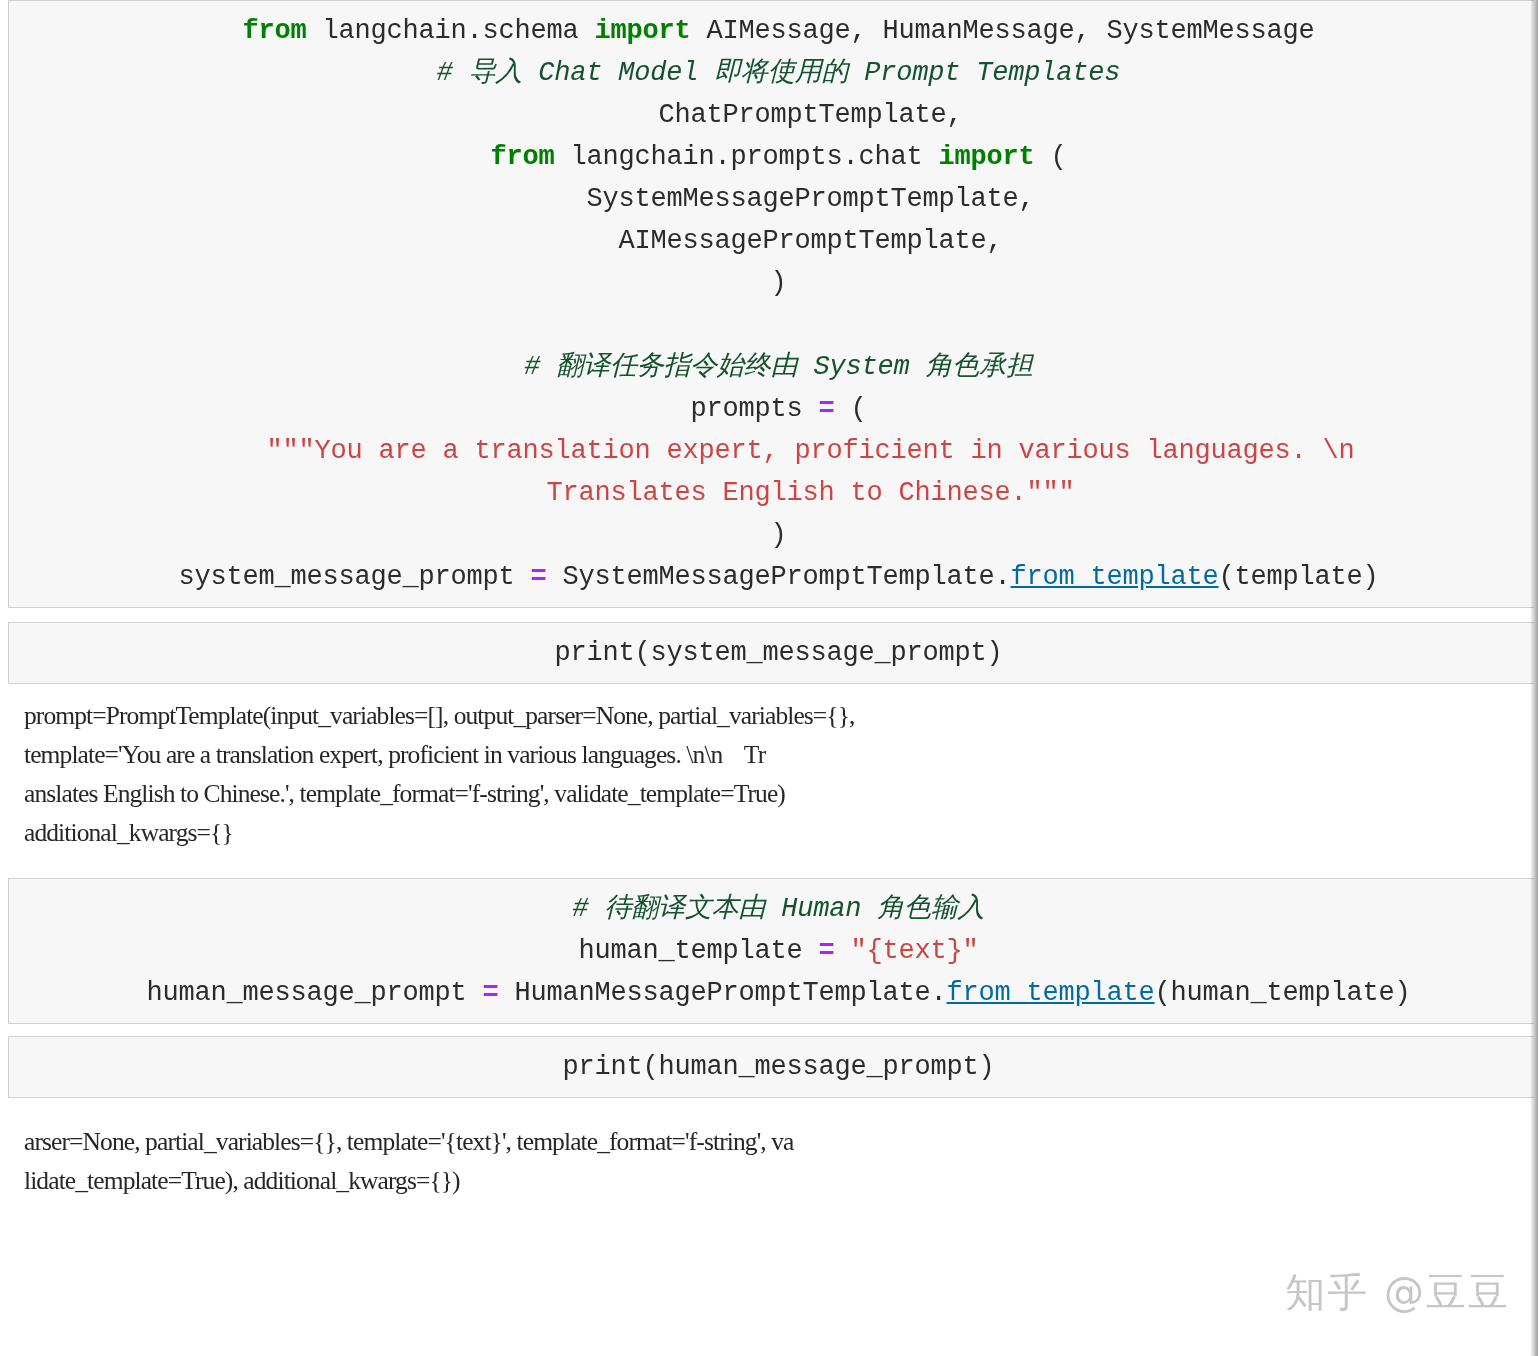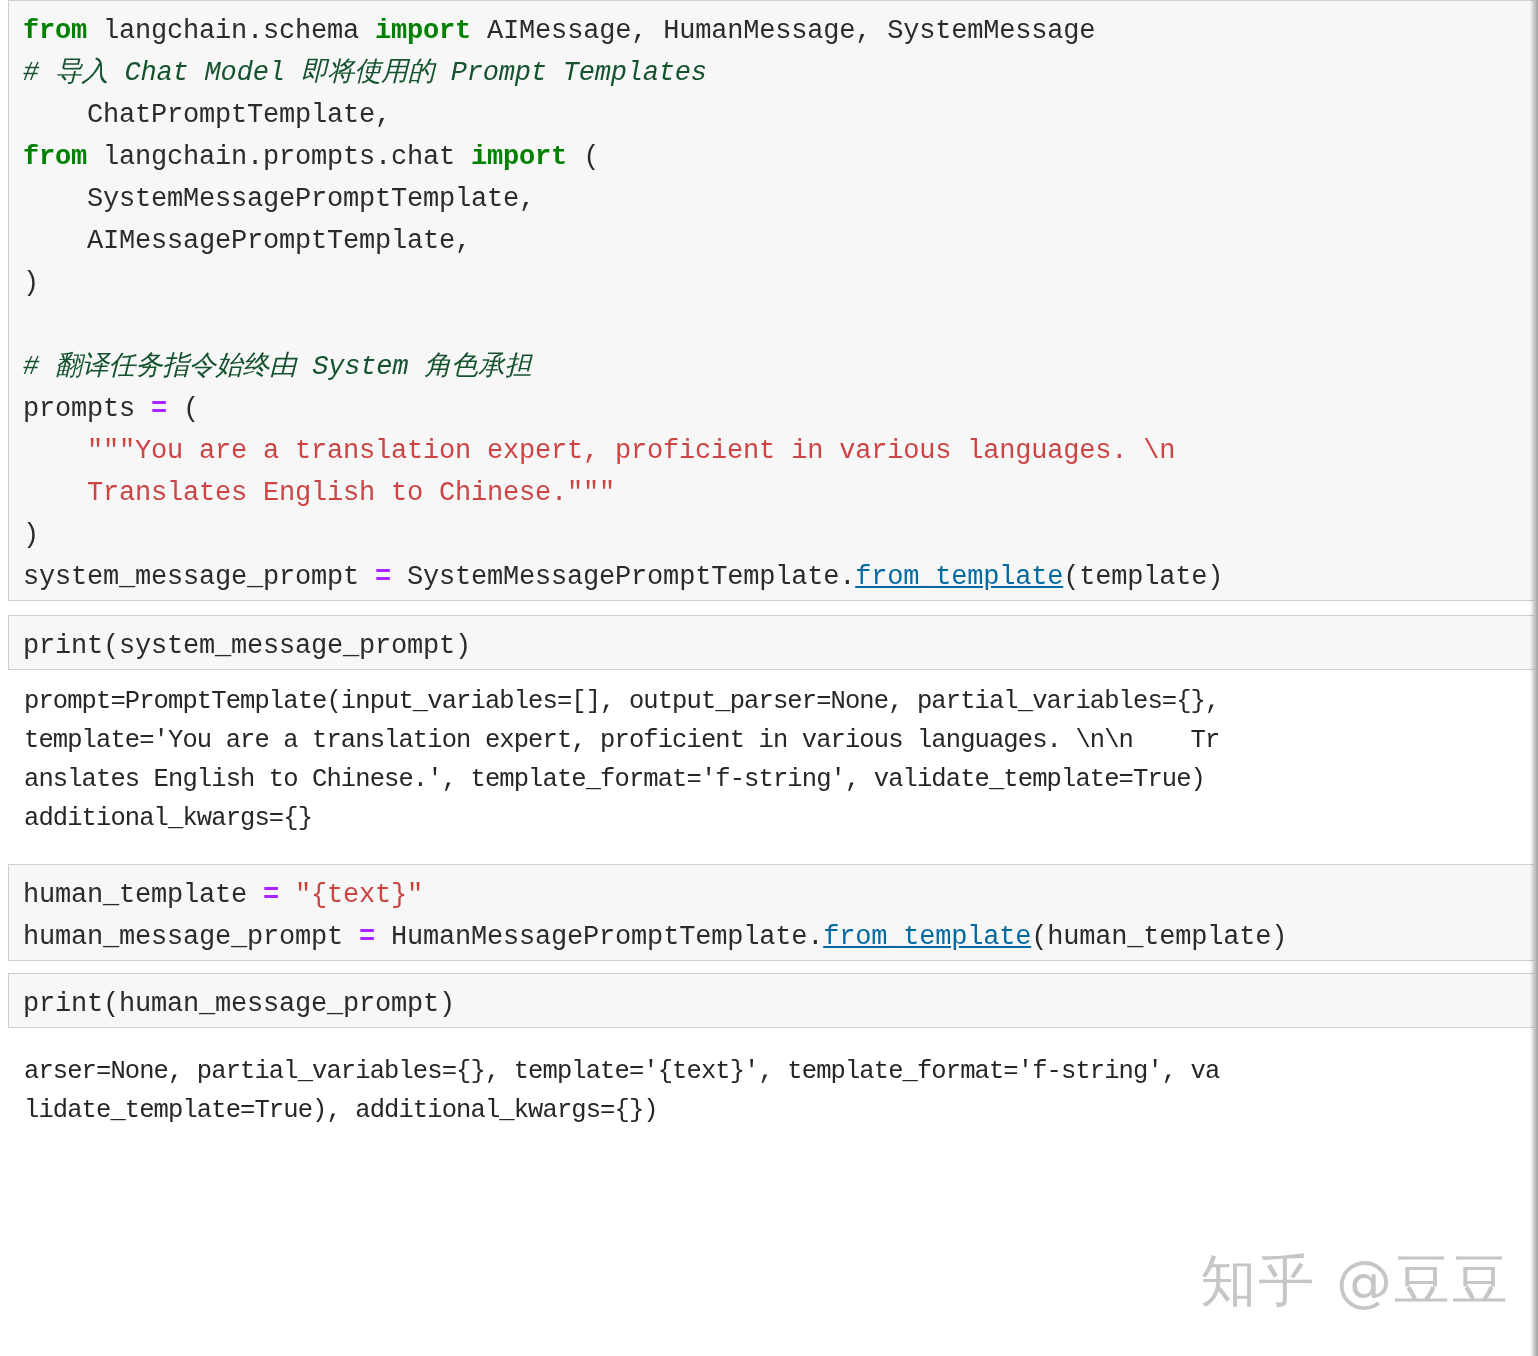--- a/index.html
+++ b/index.html
@@ -26,24 +26,25 @@
   .cell {
     position: relative;
     margin: 0 0 0 8px;
     box-sizing: border-box;
   }
 
   .code-cell {
     background: #f7f7f7;
     border: 1px solid #cfcfcf;
     border-right: none;
-    padding: 9px 0 2px 14px;
+    padding: 9px 0 9px 14px;
     width: 1526px;
     box-sizing: border-box;
     overflow: hidden;
+    text-align: center;
   }
 
   .output-cell {
     background: #ffffff;
     border: none;
     padding: 6px 0 6px 16px;
     width: 1530px;
     box-sizing: border-box;
     overflow: hidden;
   }
@@ -60,21 +61,21 @@
   .code-line.blank { height: 42px; }
 
   .k  { color: #008000; font-weight: bold; }      
   .cm { color: #14532d; font-style: italic; }     
   .s  { color: #cc4444; }                          
   .op { color: #aa22ff; font-weight: bold; }       
   .fn { color: #0369a1; text-decoration: underline; } 
 
   
   .out-line {
-    font-family: Liberation Mono, monospace;
+    font-family: Liberation Serif, serif;
     font-size: 25.5px;
     line-height: 39px;
     color: #262626;
     white-space: pre;
     letter-spacing: -0.9px;
   }
 
   
   .page-edge {
     position: absolute;
@@ -85,21 +86,21 @@
     background: linear-gradient(to right, rgba(0,0,0,0.00), rgba(0,0,0,0.38));
     pointer-events: none;
   }
 
   
   .watermark {
     position: absolute;
     right: 28px;
     bottom: 36px;
     font-family: "DejaVu Sans", "Liberation Sans", sans-serif;
-    font-size: 56px;
+    font-size: 40px;
     color: rgba(120,120,120,0.42);
     letter-spacing: 2px;
     white-space: nowrap;
     pointer-events: none;
     user-select: none;
   }
 </style>
 </head>
 <body>
 
@@ -127,20 +128,21 @@
       </div>
       <div style="height: 6px;"></div>
       <div class="cell output-cell">
         <div class="out-line">prompt=PromptTemplate(input_variables=[], output_parser=None, partial_variables={},</div>
         <div class="out-line">template='You are a translation expert, proficient in various languages. \n\n    Tr</div>
         <div class="out-line">anslates English to Chinese.', template_format='f-string', validate_template=True)</div>
         <div class="out-line">additional_kwargs={}</div>
       </div>
       <div style="height: 20px;"></div>
       <div class="cell code-cell">
+        <div class="code-line"><span class="cm"># 待翻译文本由 Human 角色输入</span></div>
         <div class="code-line"><span>human_template </span><span class="op">=</span><span> </span><span class="s">"{text}"</span></div>
         <div class="code-line"><span>human_message_prompt </span><span class="op">=</span><span> HumanMessagePromptTemplate.</span><span class="fn">from_template</span><span>(human_template)</span></div>
       </div>
       <div style="height: 12px;"></div>
       <div class="cell code-cell">
         <div class="code-line"><span>print(human_message_prompt)</span></div>
       </div>
       <div style="height: 18px;"></div>
       <div class="cell output-cell">
         <div class="out-line">arser=None, partial_variables={}, template='{text}', template_format='f-string', va</div>

